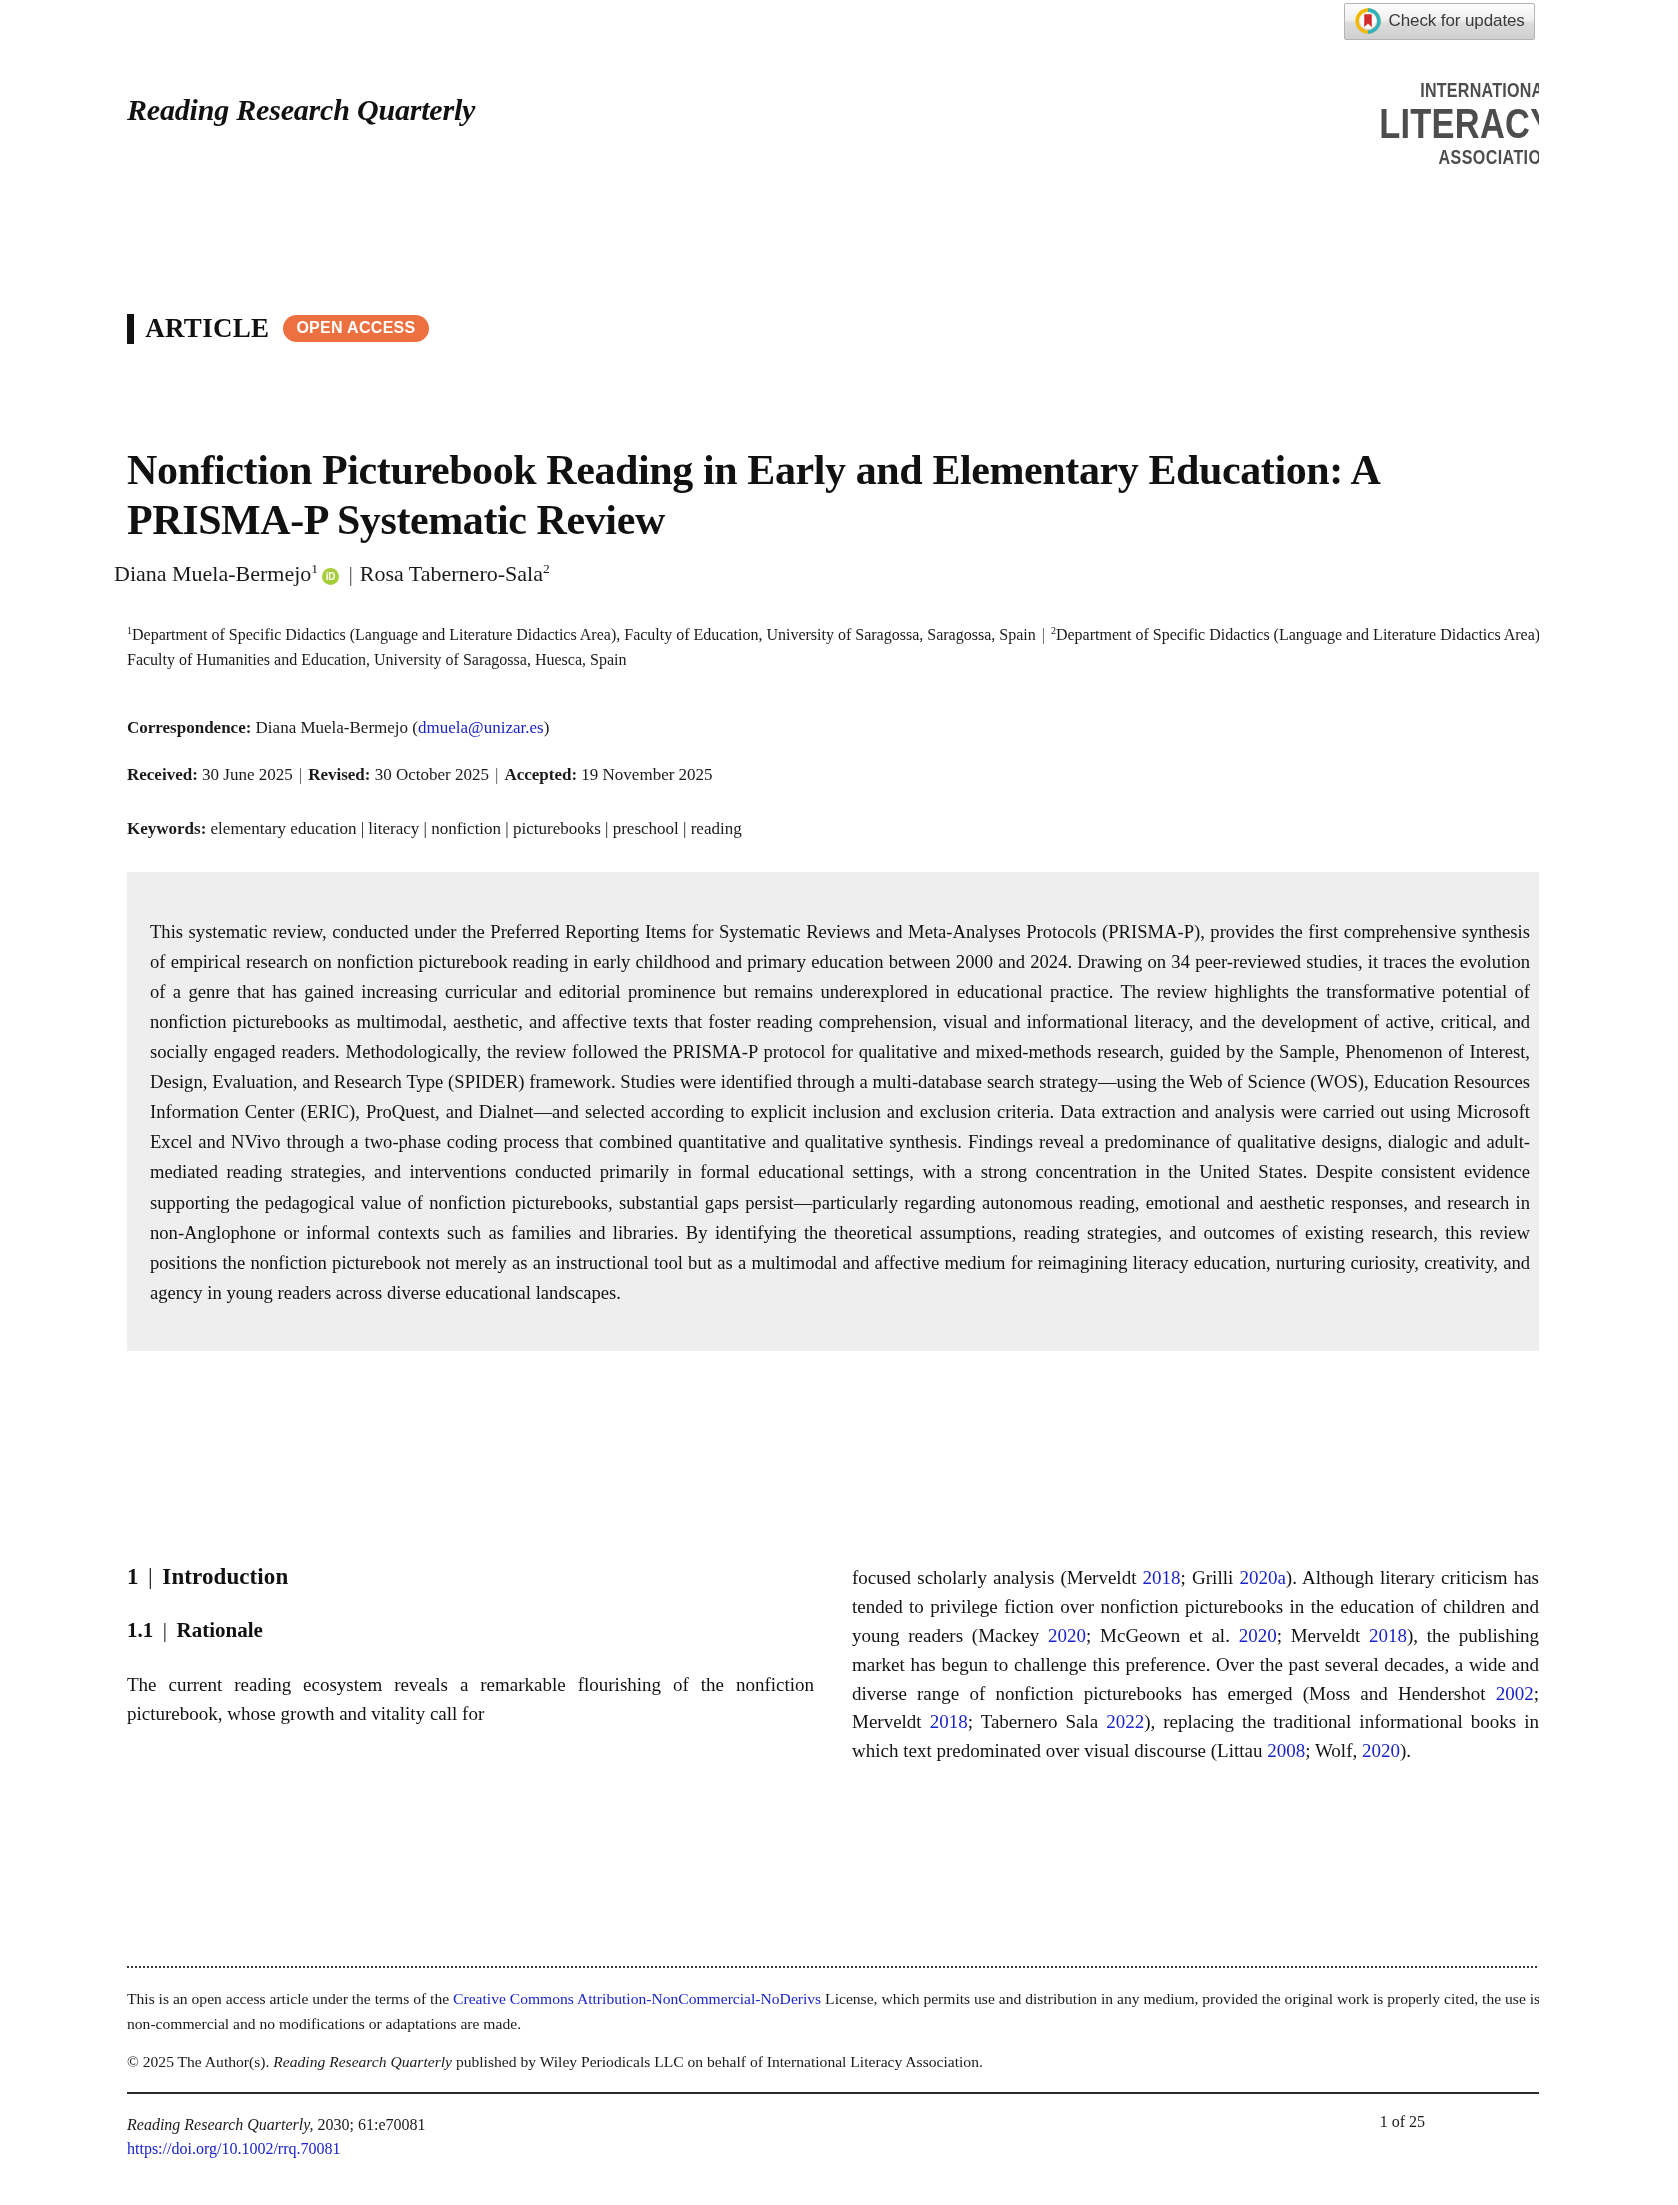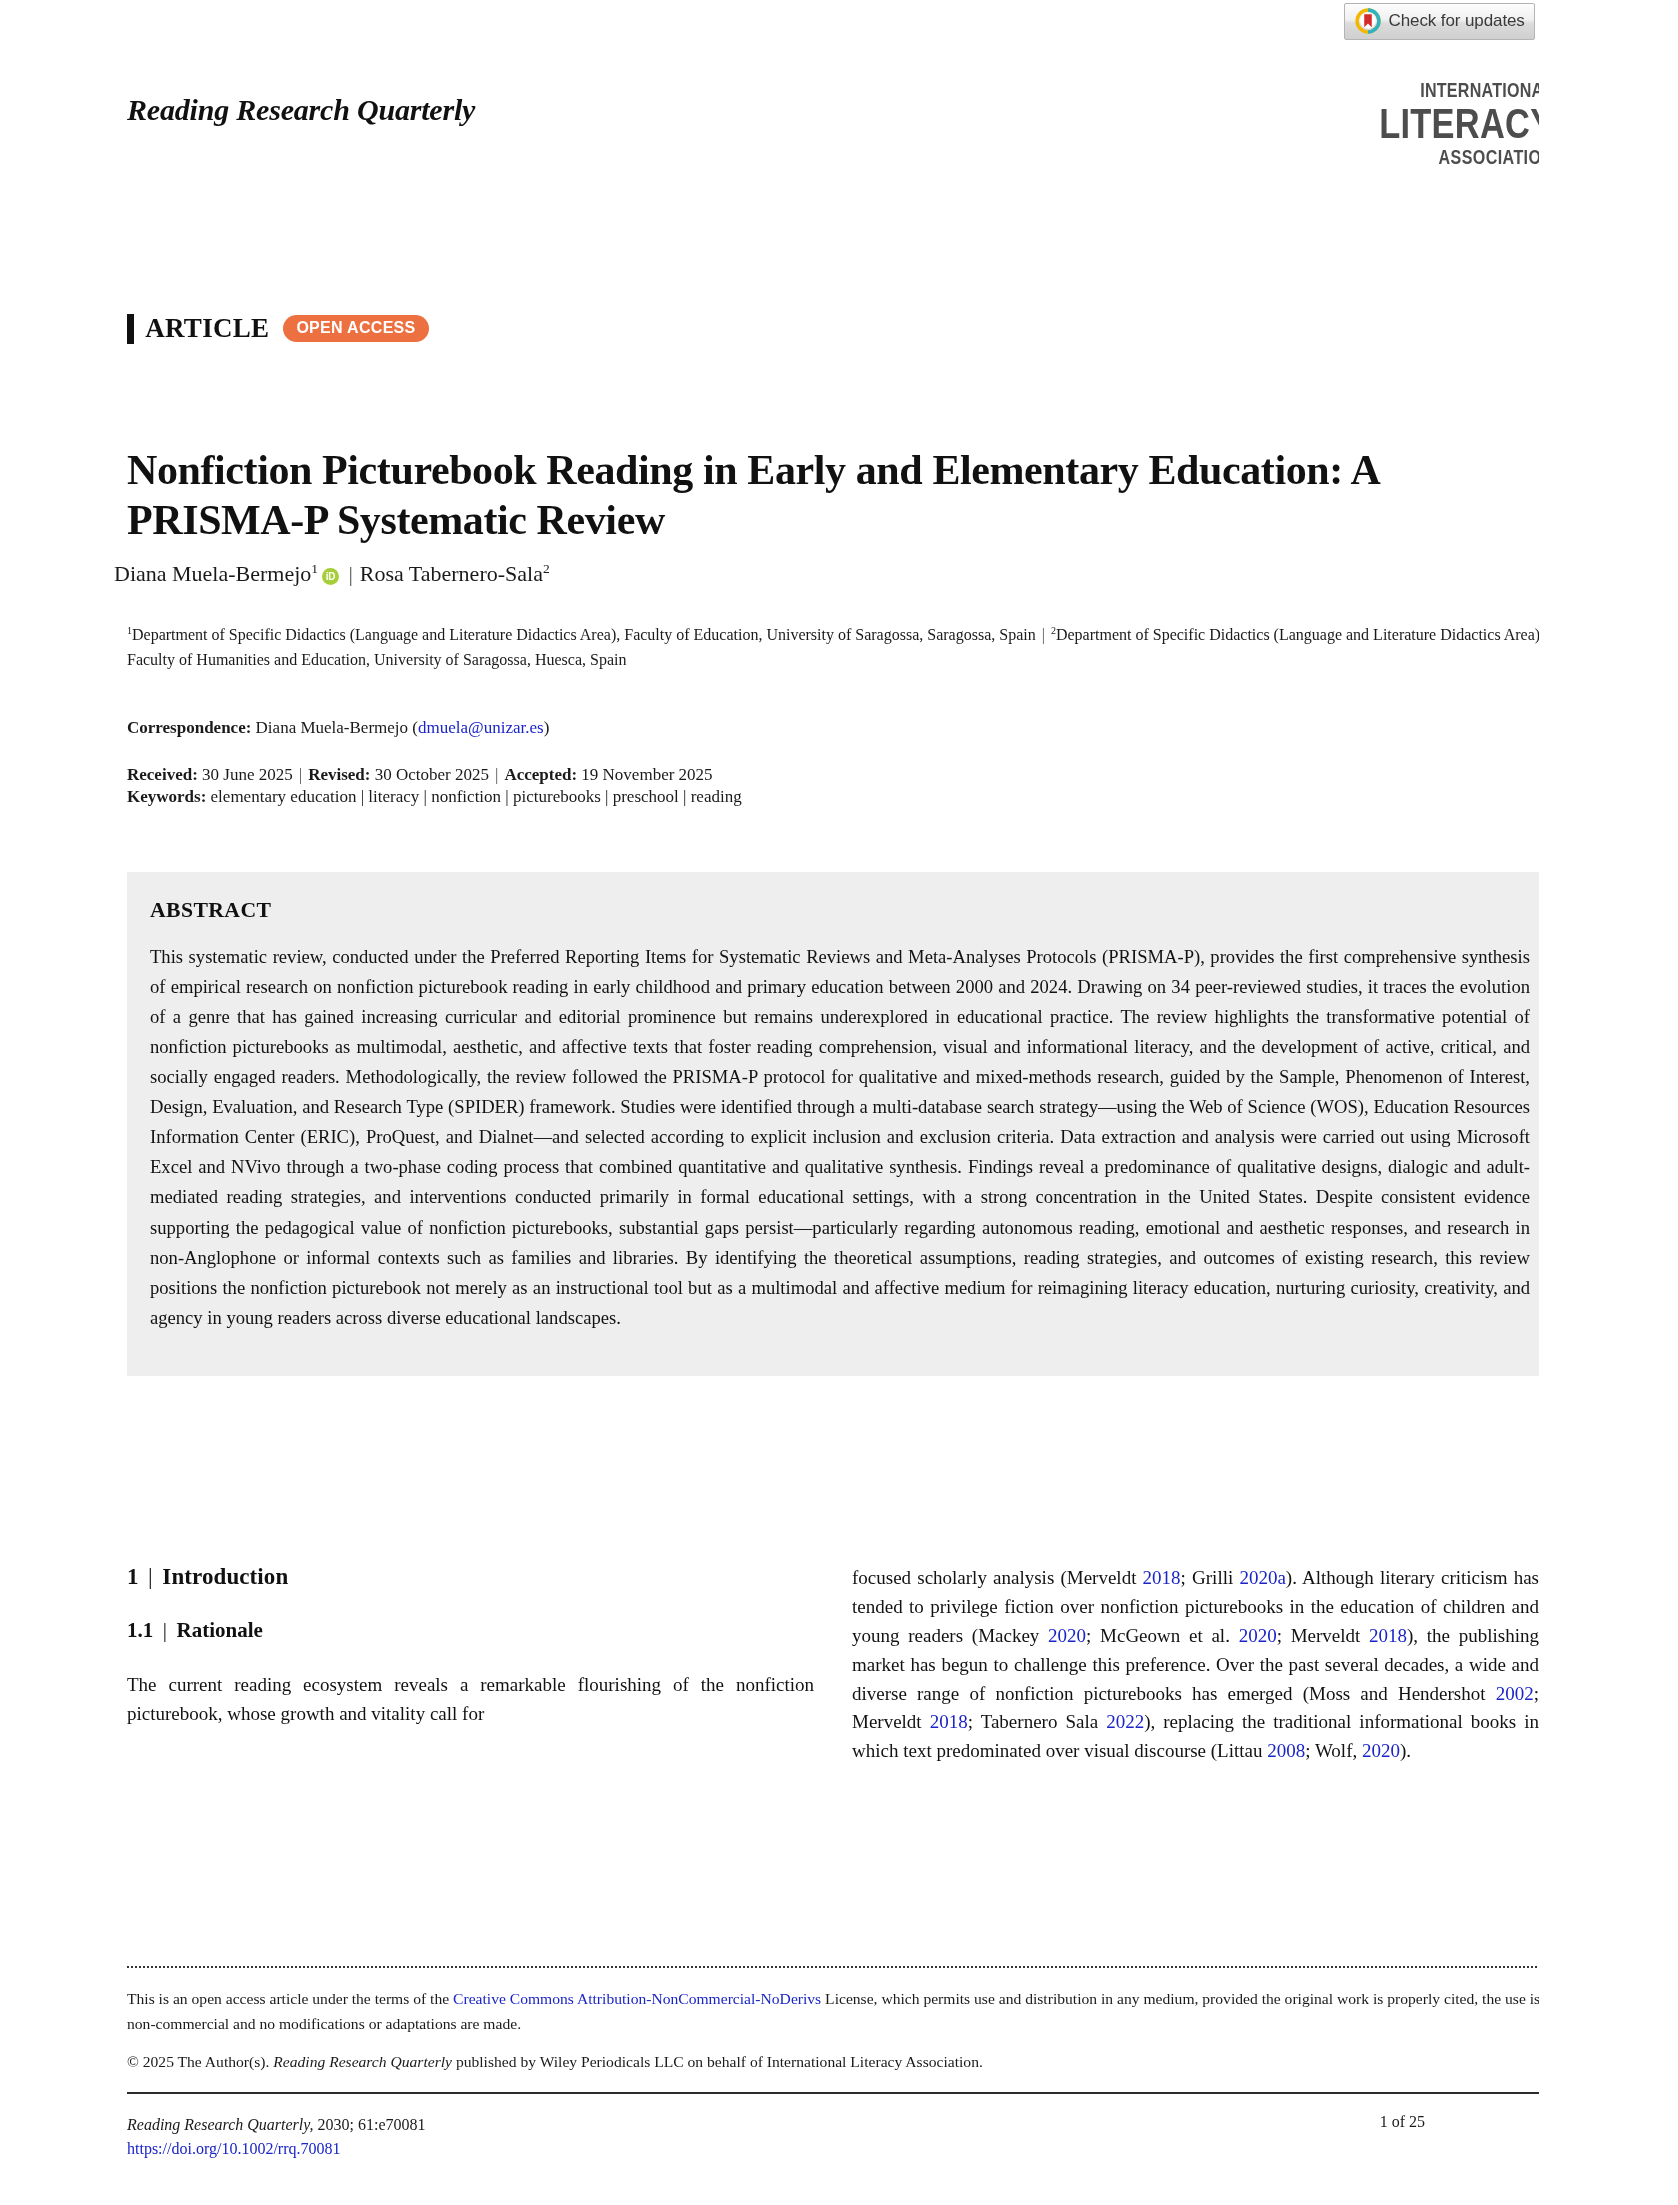--- a/index.html
+++ b/index.html
@@ -195,21 +195,21 @@
   .meta-line {
     position: absolute;
     left: 127px;
     width: 1426px;
     font-size: 17px;
     line-height: 1.4;
     color: #1a1a1a;
   }
   .meta-correspondence { top: 716px; }
   .meta-dates         { top: 763px; }
-  .meta-keywords      { top: 785px; }
+  .meta-keywords      { top: 817px; }
   .meta-line b { font-weight: bold; }
   .meta-sep { margin: 0 6px; color: #555; }
   a.link { color: #1a24c8; text-decoration: none; }
 
   
   .abstract-box {
     position: absolute;
     left: 127px;
     top: 872px;
     width: 1426px;
@@ -388,21 +388,20 @@
     <span>30 October 2025</span><span class="meta-sep">|</span><b>Accepted:</b>
     <span>19 November 2025</span>
   </div>
 
   <div class="meta-line meta-keywords">
     <b>Keywords:</b>
     <span>elementary education | literacy | nonfiction | picturebooks | preschool | reading</span>
   </div>
 
   <section class="abstract-box">
-    <div class="abstract-heading">ABSTRACT</div>
     <p class="abstract-text">This systematic review, conducted under the Preferred Reporting Items for Systematic Reviews and Meta-Analyses Protocols (PRISMA-P), provides the first comprehensive synthesis of empirical research on nonfiction picturebook reading in early childhood and primary education between 2000 and 2024. Drawing on 34 peer-reviewed studies, it traces the evolution of a genre that has gained increasing curricular and editorial prominence but remains underexplored in educational practice. The review highlights the transformative potential of nonfiction picturebooks as multimodal, aesthetic, and affective texts that foster reading comprehension, visual and informational literacy, and the development of active, critical, and socially engaged readers. Methodologically, the review followed the PRISMA-P protocol for qualitative and mixed-methods research, guided by the Sample, Phenomenon of Interest, Design, Evaluation, and Research Type (SPIDER) framework. Studies were identified through a multi-database search strategy—using the Web of Science (WOS), Education Resources Information Center (ERIC), ProQuest, and Dialnet—and selected according to explicit inclusion and exclusion criteria. Data extraction and analysis were carried out using Microsoft Excel and NVivo through a two-phase coding process that combined quantitative and qualitative synthesis. Findings reveal a predominance of qualitative designs, dialogic and adult-mediated reading strategies, and interventions conducted primarily in formal educational settings, with a strong concentration in the United States. Despite consistent evidence supporting the pedagogical value of nonfiction picturebooks, substantial gaps persist—particularly regarding autonomous reading, emotional and aesthetic responses, and research in non-Anglophone or informal contexts such as families and libraries. By identifying the theoretical assumptions, reading strategies, and outcomes of existing research, this review positions the nonfiction picturebook not merely as an instructional tool but as a multimodal and affective medium for reimagining literacy education, nurturing curiosity, creativity, and agency in young readers across diverse educational landscapes.</p>
   </section>
 
   <div class="body-cols">
 
     <div class="col">
       <div class="h1-head">
         <span>1</span><span class="num-sep">|</span><span>Introduction</span>
       </div>
       <div class="h2-head">

